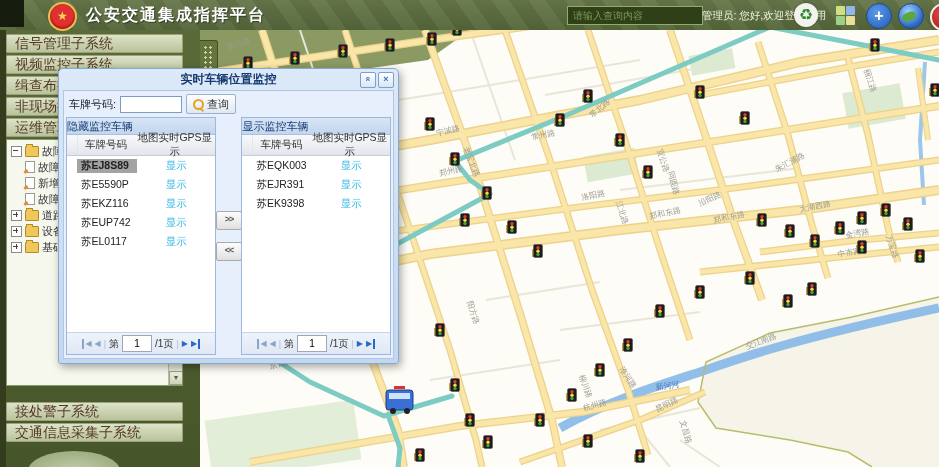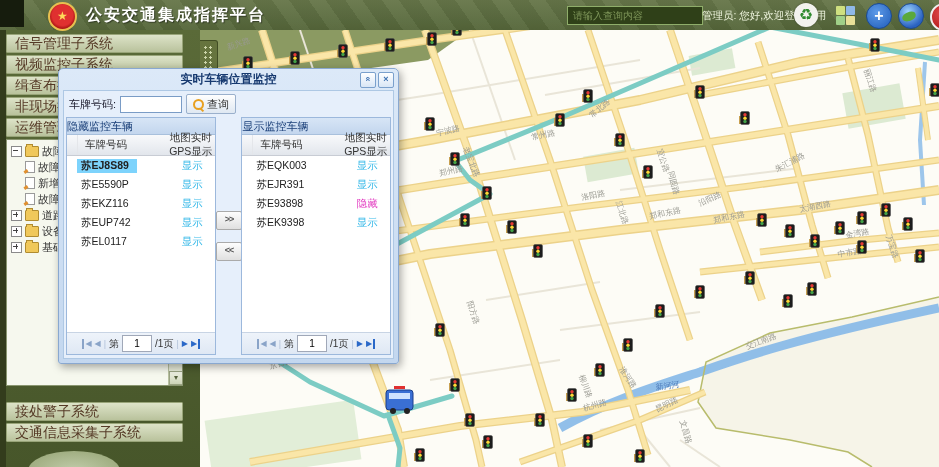--- a/index.html
+++ b/index.html
@@ -77,28 +77,28 @@
   .mag{width:7px;height:7px;border:2px solid #e8a020;border-radius:50%;position:relative;}
   .mag::after{content:"";position:absolute;left:6px;top:7px;width:2px;height:4px;background:#e8a020;transform:rotate(-45deg);}
   .panels{display:flex;align-items:stretch;padding:0 2px;height:238px;}
   .panel{width:152px;background:#fff;border:1px solid #9cb8dc;display:flex;flex-direction:column;}
   .panel-hd{height:16px;line-height:16px;padding-left:0;font-size:11px;font-weight:normal;color:#1a3f78;
     background:linear-gradient(#d7e5f6,#c3d6ee);border-bottom:1px solid #a8c0dc;}
   .thead{display:flex;height:20px;align-items:center;background:linear-gradient(#f8f9fb,#e2e6ec);border-bottom:1px solid #c8ccd4;font-size:10.5px;color:#333;}
   .thead .c1,.thead .c2{text-align:center;}
   .c0{width:10px;flex:none;align-self:stretch;border-right:1px solid #e4e6ea;}
   .c1{width:56px;flex:none;padding-left:4px;}
-  .c2{flex:1;text-align:center;margin-left:32px;}
+  .c2{flex:1;text-align:center;}
   .thead .c1{padding-left:0;}
   .tbody{flex:1;}
   .trow{display:flex;height:19px;align-items:center;font-size:10.5px;color:#222;cursor:pointer;}
   .trow .c0{border-right:none;}
   .act{color:#35b8e8;cursor:pointer;text-align:center;}
   .act.hide{color:#e23cc0;}
-  .trow.sel .plate{font-weight:bold;background:#7dd3fc;}
+  .trow.sel .plate{font-weight:bold;background:#a3a3a3;}
   .pager{height:21px;border-top:1px solid #c8d4e4;background:linear-gradient(#eef3fa,#dfe8f4);
     display:flex;align-items:center;justify-content:center;gap:3px;font-size:10px;color:#333;}
   .pg{font-size:8px;cursor:pointer;line-height:10px;}
   .pg.dim{color:#8aa4c8;}
   .pg.lit{color:#2a68c8;}
   .pg.first{border-left:2px solid #8aa4c8;padding-left:1px;}
   .pg.last{border-right:2px solid #2a68c8;padding-right:1px;}
   .pg-sep{color:#b0c0d8;font-size:9px;}
   .pg-input{width:24px;height:13px;border:1px solid #a0a8b8;font-size:10px;text-align:center;outline:none;}
   .transfer{width:25px;display:flex;flex-direction:column;align-items:center;justify-content:center;gap:12px;}
@@ -715,25 +715,20 @@
                 <span class="c1 plate">苏EQK003</span>
                 <span class="c2 act">显示</span>
               </div>
               <div class="trow">
                 <span class="c0"></span>
                 <span class="c1 plate">苏EJR391</span>
                 <span class="c2 act">显示</span>
               </div>
               <div class="trow">
                 <span class="c0"></span>
-                <span class="c1 plate">苏E93898</span>
-                <span class="c2 act hide">隐藏</span>
-              </div>
-              <div class="trow">
-                <span class="c0"></span>
                 <span class="c1 plate">苏EK9398</span>
                 <span class="c2 act">显示</span>
               </div>
             </div>
           <div class="pager">
             <span class="pg dim first">◀</span>
             <span class="pg dim">◀</span>
             <span class="pg-sep">|</span>
             <span>第</span>
             <input class="pg-input" value="1" style="">

